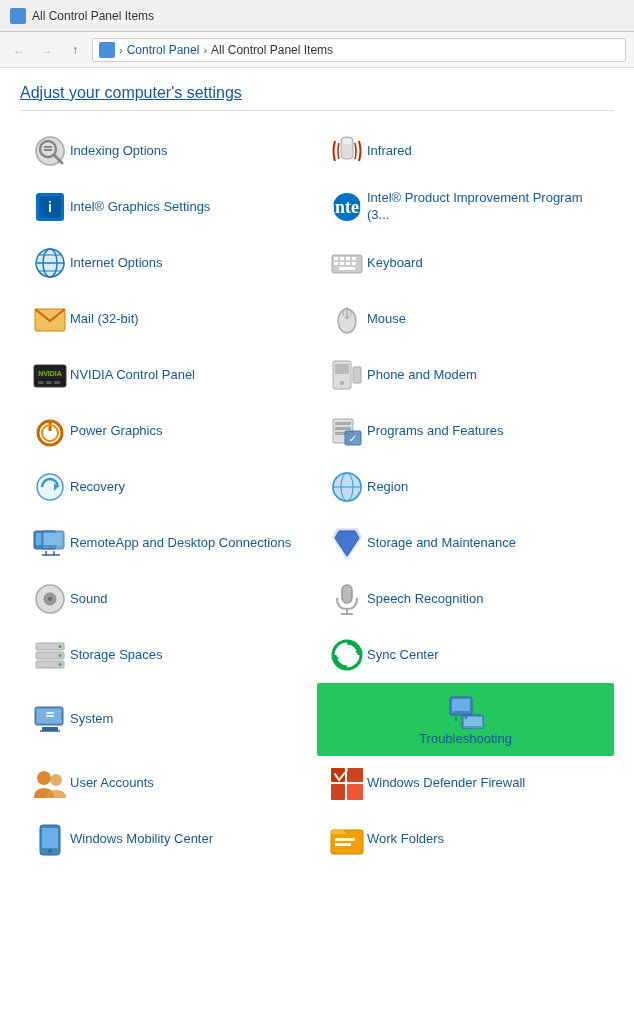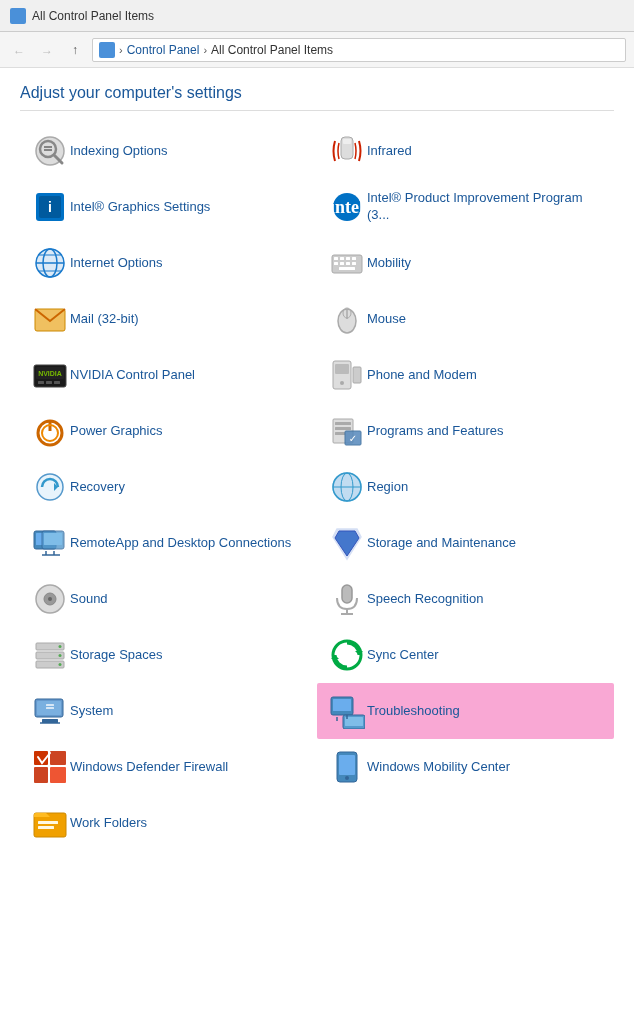--- a/index.html
+++ b/index.html
@@ -96,41 +96,43 @@
       padding: 16px 20px;
     }
 
     .page-heading {
       color: #1a5799;
       font-size: 16px;
       font-weight: 400;
       margin-bottom: 12px;
       padding-bottom: 8px;
       border-bottom: 1px solid #ddd;
+      text-decoration: underline;
     }
 
     
     .items-grid {
       display: grid;
       grid-template-columns: 1fr 1fr;
       column-gap: 0;
       row-gap: 0;
     }
 
     .control-item {
       display: flex;
       align-items: center;
       gap: 0;
       padding: 8px 10px;
       cursor: pointer;
       border-radius: 2px;
       min-height: 56px;
     }
     .control-item.selected {
-      background: #f9a8d4;
+      background: #22c55e;
+      flex-direction: column;
     }
 
     .item-icon {
       width: 40px;
       height: 40px;
       flex-shrink: 0;
       display: flex;
       align-items: center;
       justify-content: center;
       font-size: 28px;
@@ -233,21 +235,21 @@
       <rect x="11" y="12" width="4" height="3" rx="0.5" fill="#fff"></rect>
       <rect x="17" y="12" width="4" height="3" rx="0.5" fill="#fff"></rect>
       <rect x="23" y="12" width="4" height="3" rx="0.5" fill="#fff"></rect>
       <rect x="5" y="17" width="4" height="3" rx="0.5" fill="#fff"></rect>
       <rect x="11" y="17" width="4" height="3" rx="0.5" fill="#fff"></rect>
       <rect x="17" y="17" width="4" height="3" rx="0.5" fill="#fff"></rect>
       <rect x="23" y="17" width="4" height="3" rx="0.5" fill="#fff"></rect>
       <rect x="10" y="22" width="16" height="3" rx="0.5" fill="#fff"></rect>
     </svg>
         </div>
-        <span class="item-label">Mobility</span>
+        <span class="item-label">Keyboard</span>
       </div>
       <div class="control-item">
         <div class="item-icon">
           <svg width="36" height="36" viewBox="0 0 36 36" xmlns="http://www.w3.org/2000/svg">
       <rect x="3" y="8" width="30" height="22" rx="2" fill="#f0c060" stroke="#cc8800" stroke-width="1"></rect>
       <polyline points="3,8 18,20 33,8" fill="none" stroke="#cc6600" stroke-width="2"></polyline>
     </svg>
         </div>
         <span class="item-label">Mail (32-bit)</span>
       </div>
@@ -420,20 +422,31 @@
       <rect x="16" y="24" width="18" height="9" rx="0.5" fill="#7fbde8"></rect>
       <line x1="8" y1="24" x2="8" y2="28" stroke="#336699" stroke-width="1.5"></line>
       <line x1="18" y1="22" x2="18" y2="26" stroke="#336699" stroke-width="1.5"></line>
     </svg>
         </div>
         <span class="item-label">Troubleshooting</span>
       </div>
       <div class="control-item">
         <div class="item-icon">
           <svg width="36" height="36" viewBox="0 0 36 36" xmlns="http://www.w3.org/2000/svg">
+      <circle cx="12" cy="12" r="7" fill="#dd8833"></circle>
+      <path d="M2 32 Q2 22 12 22 Q22 22 22 32" fill="#dd8833"></path>
+      <circle cx="24" cy="14" r="6" fill="#dd9944" opacity="0.8"></circle>
+      <path d="M14 32 Q14 24 24 24 Q34 24 34 32" fill="#dd9944" opacity="0.8"></path>
+    </svg>
+        </div>
+        <span class="item-label">User Accounts</span>
+      </div>
+      <div class="control-item">
+        <div class="item-icon">
+          <svg width="36" height="36" viewBox="0 0 36 36" xmlns="http://www.w3.org/2000/svg">
       <rect x="2" y="2" width="14" height="14" rx="1" fill="#cc3300"></rect>
       <rect x="18" y="2" width="16" height="14" rx="1" fill="#cc4422"></rect>
       <rect x="2" y="18" width="14" height="16" rx="1" fill="#cc4422"></rect>
       <rect x="18" y="18" width="16" height="16" rx="1" fill="#ee5533"></rect>
       <path d="M6 8 L10 14 L18 4" fill="none" stroke="#fff" stroke-width="2" stroke-linecap="round"></path>
     </svg>
         </div>
         <span class="item-label">Windows Defender Firewall</span>
       </div>
       <div class="control-item">

